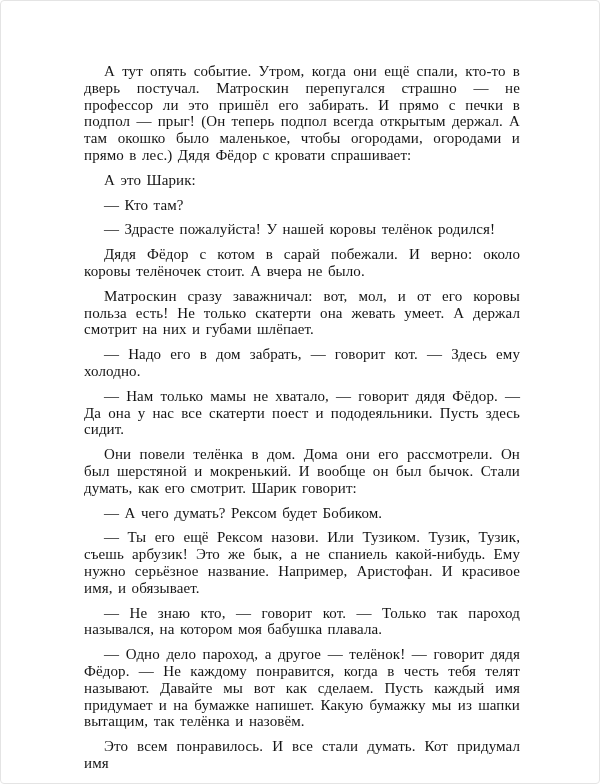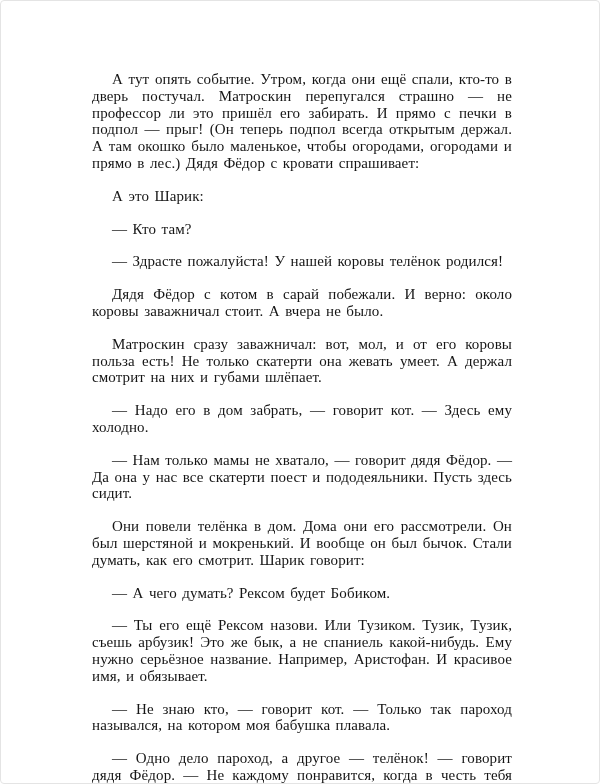--- a/index.html
+++ b/index.html
@@ -23,21 +23,21 @@
     padding: 54px 73px 0 75px;
   }
   .text-block {
     width: 452px;
     font-size: 15px;
     line-height: 16.8px;
     color: #151515;
     text-align: justify;
   }
   .para {
-    margin: 16px;
+    margin: 8px;
     padding: 0;
     text-indent: 20px;
     word-spacing: 1.6px;
     letter-spacing: 0.1px;
     font-family: Liberation Serif, serif;
   }
   .page-number {
     margin-top: 11px;
     font-size: 16px;
     font-weight: bold;
@@ -47,21 +47,21 @@
 </style>
 </head>
 <body>
 
 <div class="page">
   <div class="text-block">
       <p class="para">А тут опять событие. Утром, когда они ещё спали, кто-то в дверь постучал. Матроскин перепугался страшно — не профессор ли это пришёл его забирать. И прямо с печки в подпол — прыг! (Он теперь подпол всегда открытым держал. А там окошко было маленькое, чтобы огородами, огородами и прямо в лес.) Дядя Фёдор с кровати спрашивает:</p>
       <p class="para">А это Шарик:</p>
       <p class="para">— Кто там?</p>
       <p class="para">— Здрасте пожалуйста! У нашей коровы телёнок родился!</p>
-      <p class="para">Дядя Фёдор с котом в сарай побежали. И верно: около коровы заважничал стоит. А вчера не было.</p>
+      <p class="para">Дядя Фёдор с котом в сарай побежали. И верно: около коровы телёночек стоит. А вчера не было.</p>
       <p class="para">Матроскин сразу заважничал: вот, мол, и от его коровы польза есть! Не только скатерти она жевать умеет. А держал смотрит на них и губами шлёпает.</p>
       <p class="para">— Надо его в дом забрать, — говорит кот. — Здесь ему холодно.</p>
       <p class="para">— Нам только мамы не хватало, — говорит дядя Фёдор. — Да она у нас все скатерти поест и пододеяльники. Пусть здесь сидит.</p>
       <p class="para">Они повели телёнка в дом. Дома они его рассмотрели. Он был шерстяной и мокренький. И вообще он был бычок. Стали думать, как его смотрит. Шарик говорит:</p>
       <p class="para">— А чего думать? Рексом будет Бобиком.</p>
       <p class="para">— Ты его ещё Рексом назови. Или Тузиком. Тузик, Тузик, съешь арбузик! Это же бык, а не спаниель какой-нибудь. Ему нужно серьёзное название. Например, Аристофан. И красивое имя, и обязывает.</p>
       <p class="para">— Не знаю кто, — говорит кот. — Только так пароход назывался, на котором моя бабушка плавала.</p>
       <p class="para">— Одно дело пароход, а другое — телёнок! — говорит дядя Фёдор. — Не каждому понравится, когда в честь тебя телят называют. Давайте мы вот как сделаем. Пусть каждый имя придумает и на бумажке напишет. Какую бумажку мы из шапки вытащим, так телёнка и назовём.</p>
       <p class="para">Это всем понравилось. И все стали думать. Кот придумал имя</p>
     </div>

